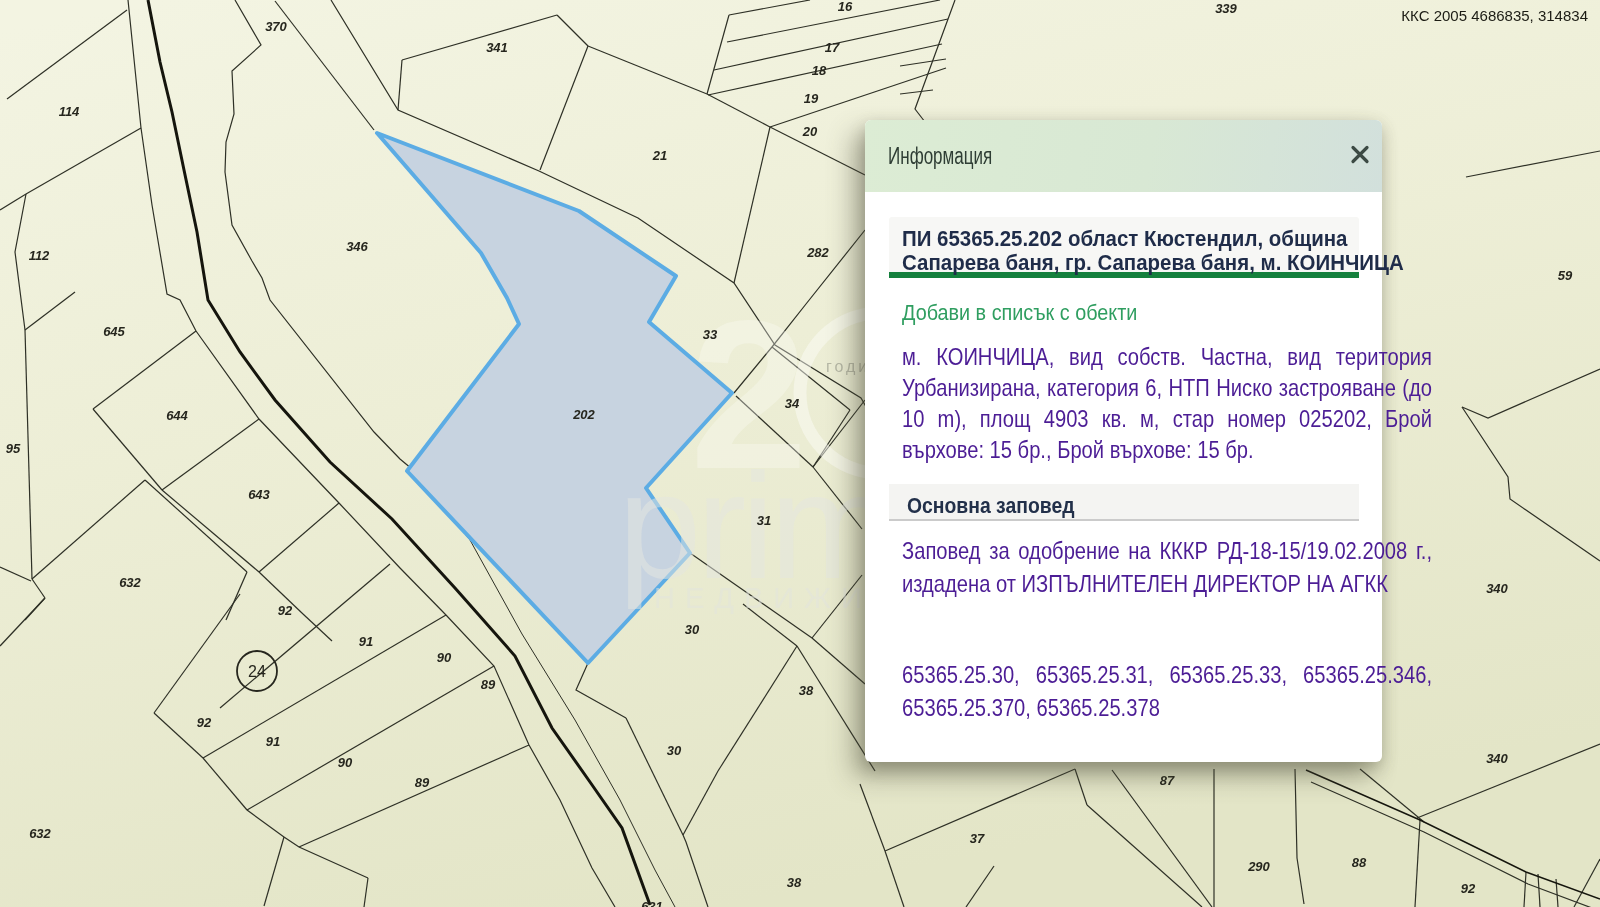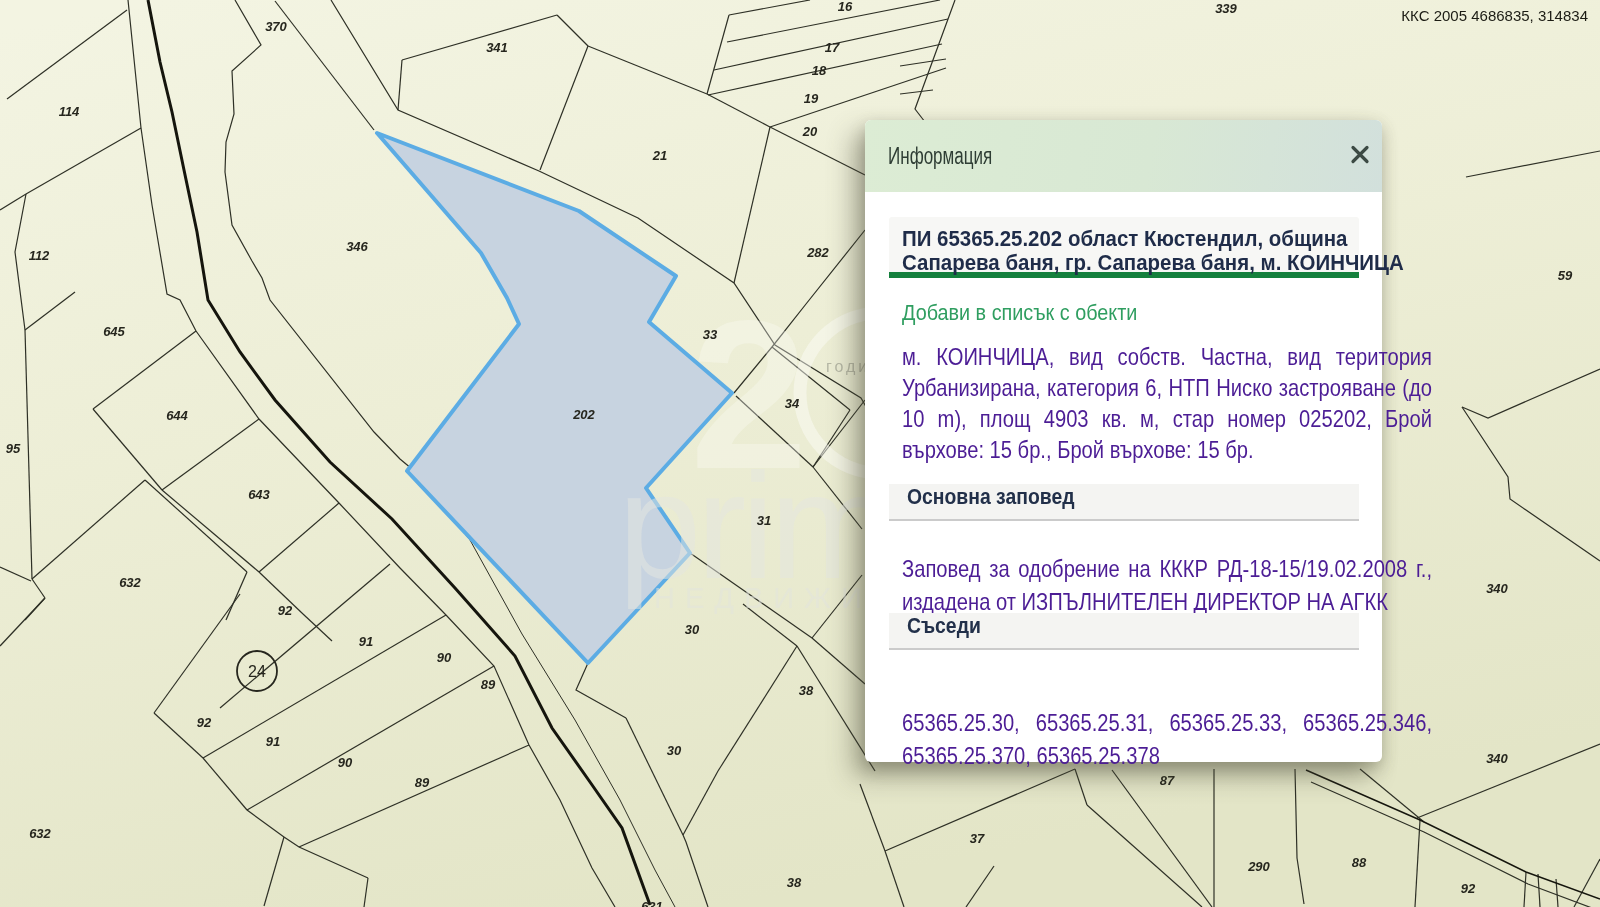--- a/index.html
+++ b/index.html
@@ -20,26 +20,26 @@
           background:#f7f7f5;border-bottom:6px solid #15803d;border-radius:3px 3px 0 0;
           padding:10px 13px;}
   .tblock .in{font-weight:bold;font-size:22px;line-height:24px;color:#1f2c49;white-space:nowrap;
           transform:scaleX(.93) translateZ(0);transform-origin:0 0;}
   .plink{position:absolute;left:37px;top:180px;font-size:22px;color:#2f9e60;white-space:nowrap;
          transform:scaleX(.9) translateZ(0);transform-origin:0 0;}
   .para{position:absolute;left:37px;color:#4c1d95;}
   .para > div{width:631px;transform:scaleX(.84) translateZ(0);transform-origin:0 0;}
   .para .j{text-align:justify;text-align-last:justify;}
   #para1{top:221px;font-size:24px;line-height:31px;}
-  #para2{top:414px;font-size:24px;line-height:33px;margin-top:18px;}
-  #para3{top:538px;font-size:24px;line-height:33px;margin-top:48px;}
+  #para2{top:414px;font-size:24px;line-height:33px;}
+  #para3{top:538px;font-size:24px;line-height:33px;}
   .bar{position:absolute;left:24px;right:23px;height:35px;box-sizing:content-box;
        background:#f4f4f2;border-bottom:2px solid #cbcbcb;
        font-weight:bold;font-size:22px;color:#22304a;padding-left:18px;
-       display:flex;align-items:flex-start;}
+       display:flex;align-items:flex-end;}
   .bar span{transform:scaleX(.88) translateZ(0);transform-origin:0 0;white-space:nowrap;}
   #bar1{top:364px;}
   #bar2{top:493px;}
 </style>
 </head>
 <body>
 <svg id="map" viewBox="0 0 1600 907" xmlns="http://www.w3.org/2000/svg">
   <defs>
     <linearGradient id="bg" x1="0.1" y1="0" x2="0.45" y2="1">
       <stop offset="0" stop-color="#f3f4e2"></stop>
@@ -219,20 +219,17 @@
     <div class="j">10 m), площ 4903 кв. м, стар номер 025202, Брой</div>
     <div>върхове: 15 бр., Брой върхове: 15 бр.</div>
   </div>
   <div class="bar" id="bar1">
       <span>Основна заповед</span>
     </div>
   <div class="para" id="para2">
     <div class="j">Заповед за одобрение на КККР РД-18-15/19.02.2008 г.,</div>
     <div>издадена от ИЗПЪЛНИТЕЛЕН ДИРЕКТОР НА АГКК</div>
   </div>
-  <div class="bar" id="bar2">
-      <span>Съседи</span>
-    </div>
   <div class="para" id="para3">
     <div class="j">65365.25.30, 65365.25.31, 65365.25.33, 65365.25.346,</div>
     <div>65365.25.370, 65365.25.378</div>
   </div>
 </div>
 
 </body></html>

